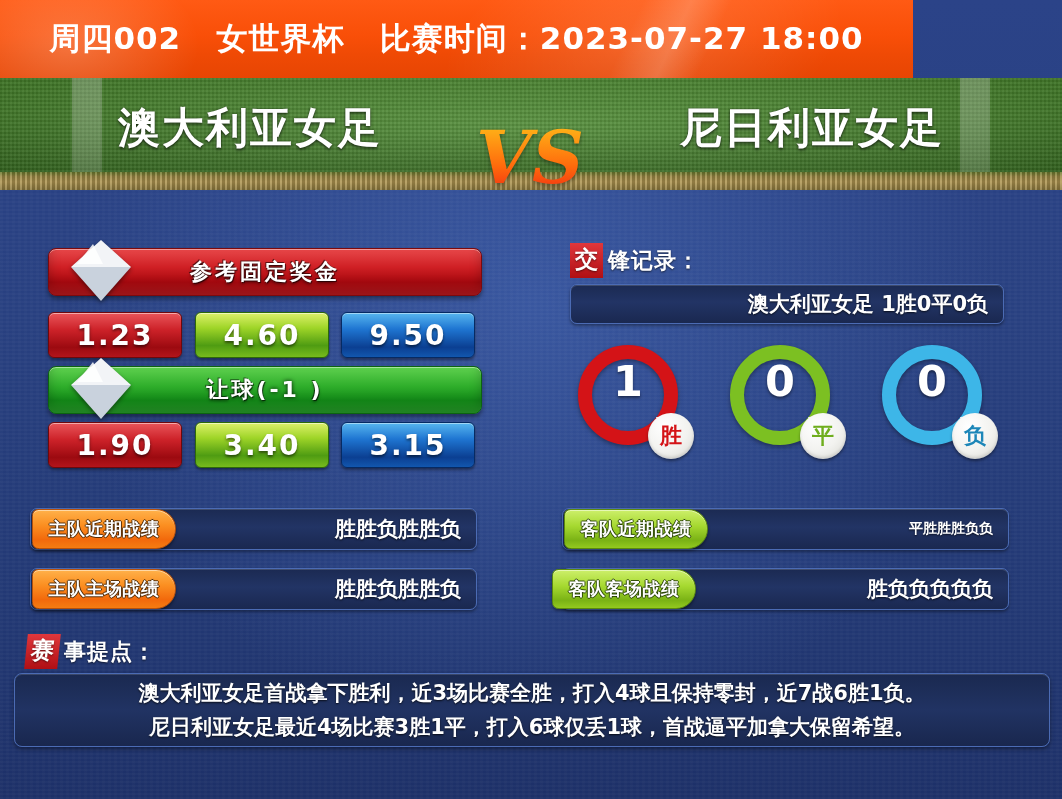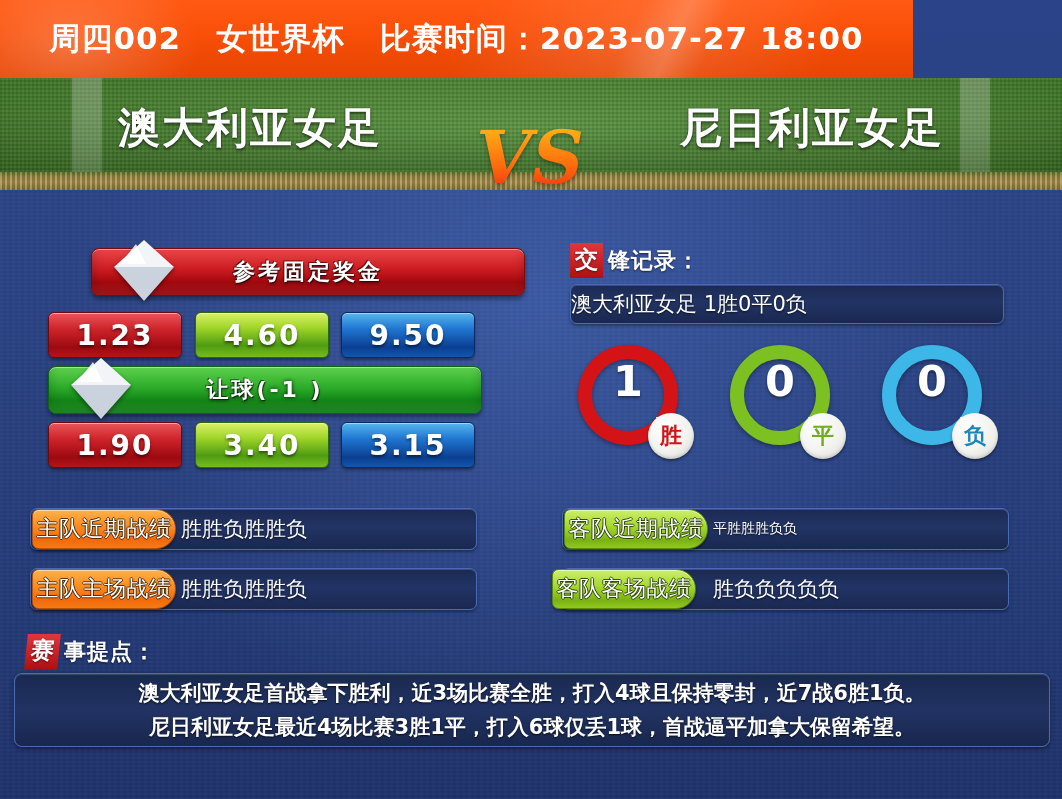--- a/index.html
+++ b/index.html
@@ -81,31 +81,31 @@
 
   
   .ipanel{
     position:absolute;border-radius:7px;
     background:linear-gradient(180deg,#1b2a52 0%,#223465 45%,#1a2850 100%);
     border:1px solid #4b6bb4;
     box-shadow:inset 0 1px 0 rgba(255,255,255,.16), 0 2px 3px rgba(0,0,0,.35);
   }
   .ipanel .txt{
     position:absolute;left:0;right:15px;top:50%;transform:translateY(-50%);
-    text-align:left;color:#fff;font-weight:normal;
+    text-align:right;color:#fff;font-weight:bold;
     font-family:"DejaVu Sans","Liberation Sans",sans-serif;
     text-shadow:0 1px 2px rgba(0,0,0,.7);
   }
 
   
   .bar-title{
     position:absolute;height:46px;border-radius:8px;
     box-shadow:inset 0 1px 0 rgba(255,255,255,.45), inset 0 -8px 12px rgba(0,0,0,.22), 0 3px 4px rgba(0,0,0,.40);
   }
-  .bar-title.red{background:linear-gradient(180deg,#e8484a 0%,#cf1f24 40%,#a8090f 72%,#c31b20 100%);border:1px solid #7c0a0d;margin-left:43px;}
+  .bar-title.red{background:linear-gradient(180deg,#e8484a 0%,#cf1f24 40%,#a8090f 72%,#c31b20 100%);border:1px solid #7c0a0d;}
   .bar-title.green{background:linear-gradient(180deg,#5fd14f 0%,#2fae2b 42%,#138a18 72%,#2aa52c 100%);border:1px solid #0c6410;}
   .bar-title .label{
     position:absolute;left:0;right:0;top:50%;transform:translateY(-50%);
     text-align:center;color:#fff;font-size:22px;font-weight:bold;letter-spacing:3px;
     font-family:"DejaVu Sans","Liberation Sans",sans-serif;
     text-shadow:-1px -1px 0 rgba(0,0,0,.55), 1px 1px 0 rgba(0,0,0,.55), 0 2px 3px rgba(0,0,0,.5);
   }
   .bar-title .label .neg{color:#fff;text-shadow:0 0 4px rgba(0,0,0,.9);}
   .gem{
     position:absolute;left:22px;top:-9px;width:60px;height:62px;
@@ -183,21 +183,21 @@
   .rec-badge{
     position:absolute;height:38px;min-width:140px;
     border-radius:7px 22px 22px 7px;
     display:flex;align-items:center;justify-content:center;
     box-shadow:inset 0 1px 0 rgba(255,255,255,.5), 0 2px 3px rgba(0,0,0,.4);
     z-index:3;
   }
   .rec-badge.orange{background:linear-gradient(180deg,#ffb14a 0%,#fb8f21 40%,#f2690c 78%,#f47c12 100%);border:1px solid #b7500a;}
   .rec-badge.lime{background:linear-gradient(180deg,#cdef6b 0%,#a6d930 42%,#7ab215 80%,#93c91f 100%);border:1px solid #5b8a0c;}
   .rec-badge .t{
-    font-size:22px;font-weight:normal;color:#fff;letter-spacing:.5px;
+    font-size:18px;font-weight:bold;color:#fff;letter-spacing:.5px;
     font-family:"DejaVu Sans","Liberation Sans",sans-serif;
     text-shadow:-1px 0 0 rgba(60,30,0,.85), 1px 0 0 rgba(60,30,0,.85), 0 -1px 0 rgba(60,30,0,.85), 0 1px 0 rgba(60,30,0,.85);
   }
   .rec-badge.lime .t{text-shadow:-1px 0 0 rgba(30,55,0,.85), 1px 0 0 rgba(30,55,0,.85), 0 -1px 0 rgba(30,55,0,.85), 0 1px 0 rgba(30,55,0,.85);}
 
   .tips-box{
     position:absolute;left:14px;top:673px;width:1034px;height:72px;border-radius:8px;
     background:linear-gradient(180deg,#1a2950 0%,#213363 50%,#19274e 100%);
     border:1px solid #4b6bb4;
     box-shadow:inset 0 1px 0 rgba(255,255,255,.14), 0 2px 4px rgba(0,0,0,.4);

